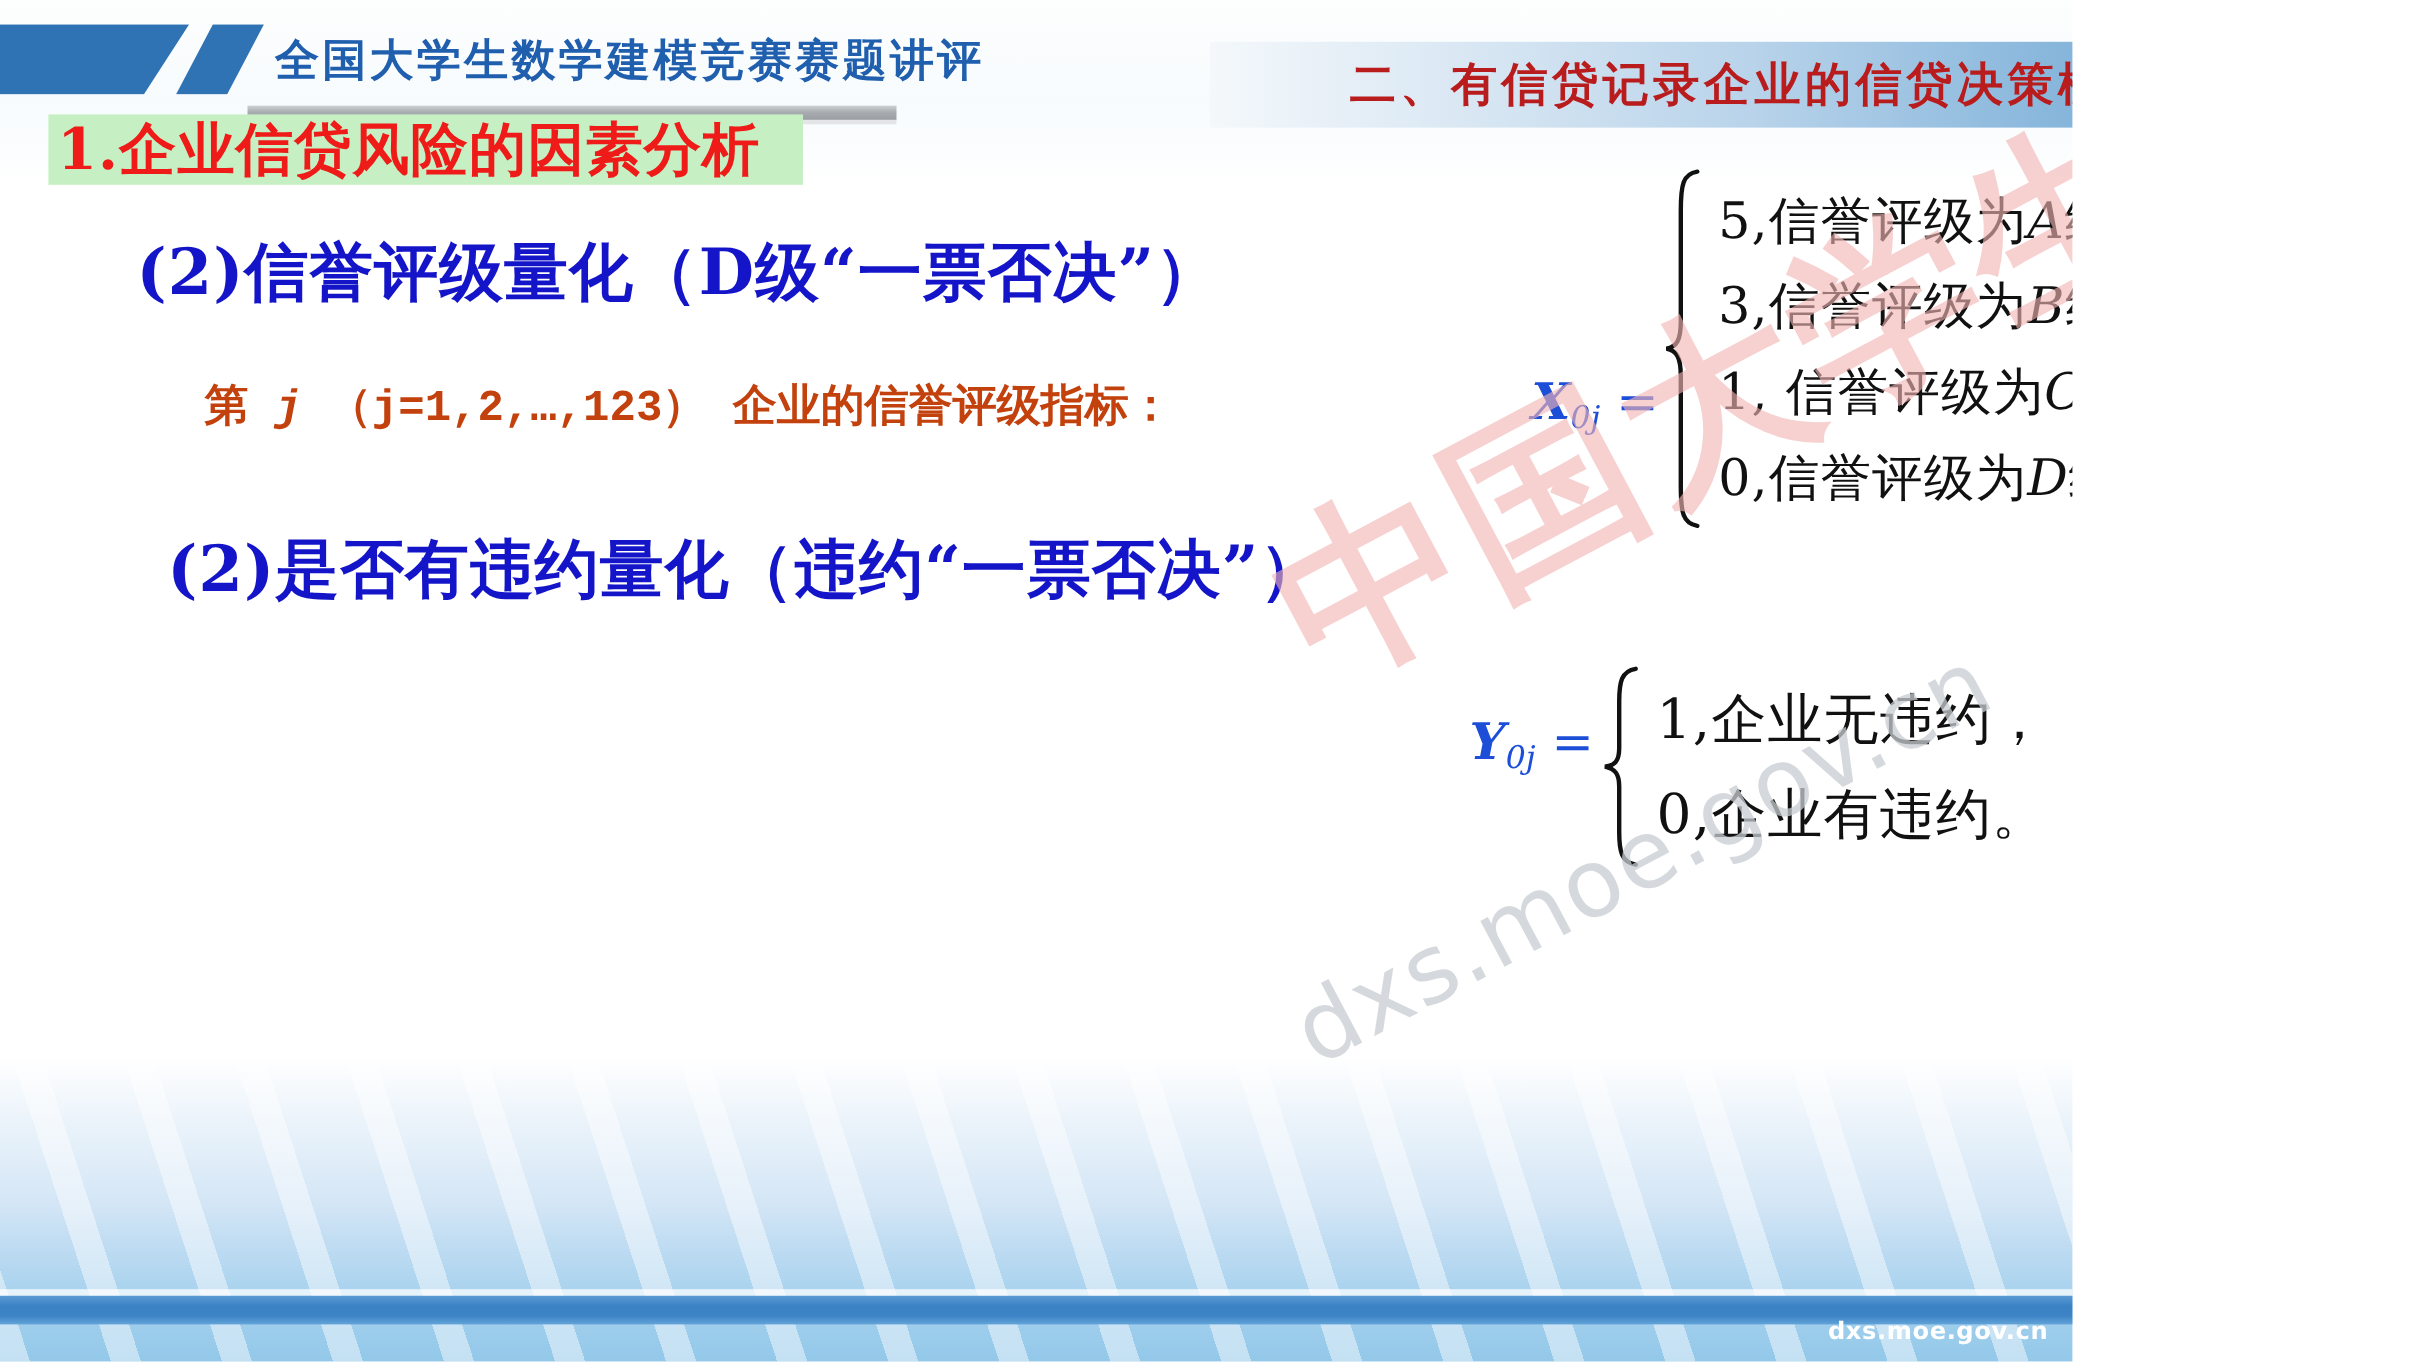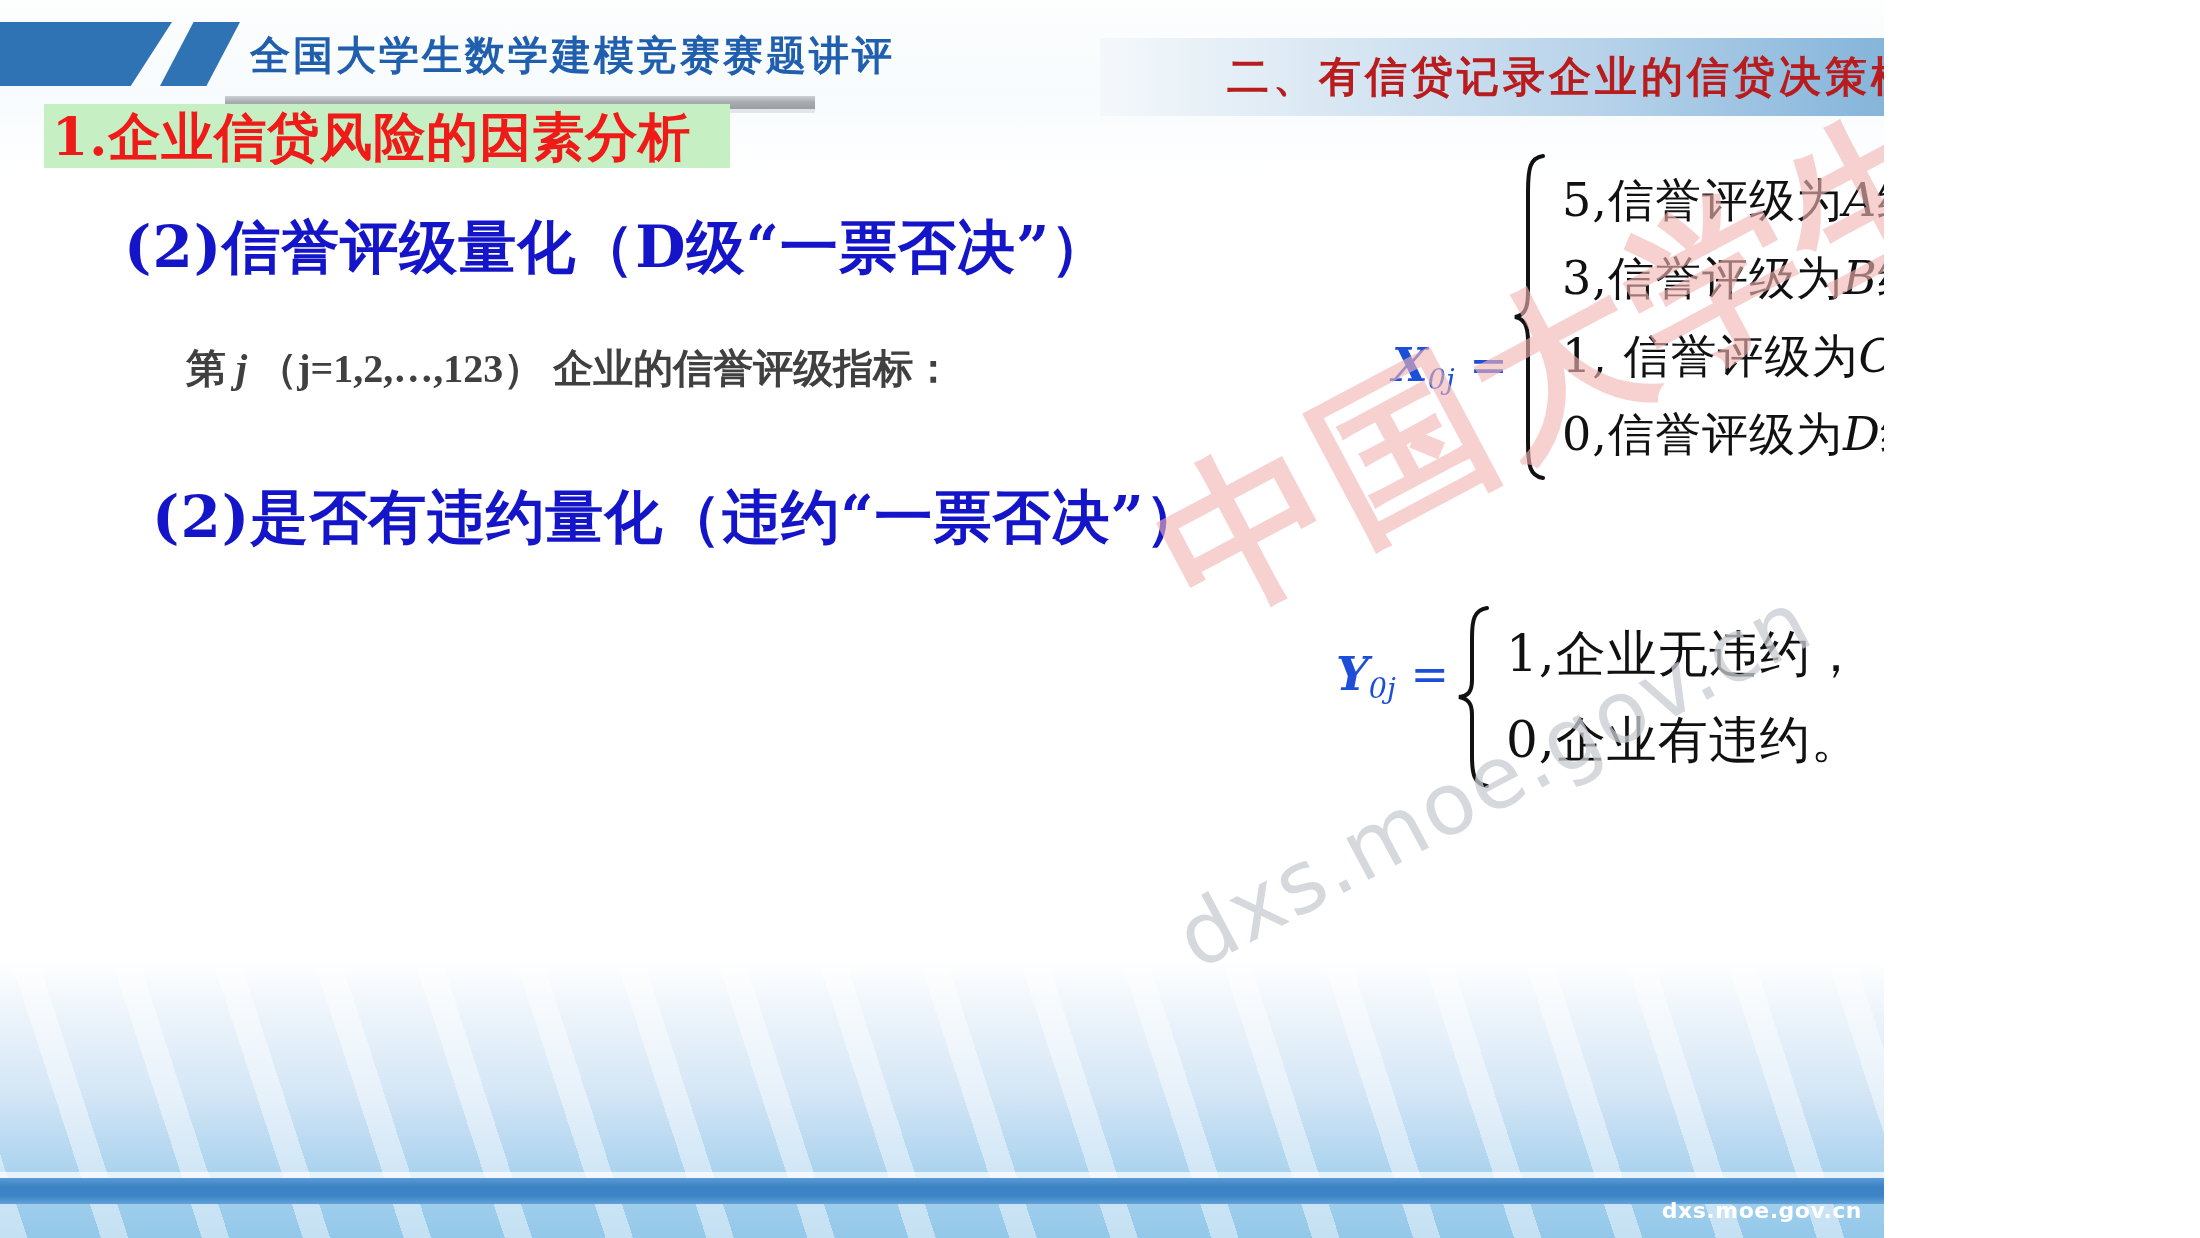--- a/index.html
+++ b/index.html
@@ -51,22 +51,22 @@
      white-space:nowrap;font-family:"DejaVu Serif","Liberation Serif",serif;}
 
   
   .blue-head{position:absolute;color:#1414c8;font-weight:bold;font-size:58px;
      letter-spacing:1px;white-space:nowrap;line-height:1;
      font-family:"DejaVu Serif","Liberation Serif",serif;}
   #head1{left:124px;top:218px;}
   #head2{left:152px;top:488px;}
 
   
-  .fline{position:absolute;color:#404040;white-space:nowrap;font-weight:bold;
-     font-family:Liberation Serif, serif;}
+  .fline{position:absolute;color:#c2410c;white-space:nowrap;font-weight:bold;
+     font-family:Liberation Mono, monospace;}
   #f1{left:186px;top:341px;font-size:40px;}
   #f2{left:186px;top:650px;font-size:40px;}
 
   .mi{font-style:italic;font-weight:bold;}
   .sub{font-size:0.62em;vertical-align:-0.28em;font-style:italic;font-weight:normal;}
 
   .varlbl{position:absolute;color:#1d4ed8;font-size:46px;font-style:italic;white-space:nowrap;
      font-family:"DejaVu Serif","Liberation Serif",serif;}
   #v1{left:1392px;top:338px;}
   #v2{left:1336px;top:647px;}

